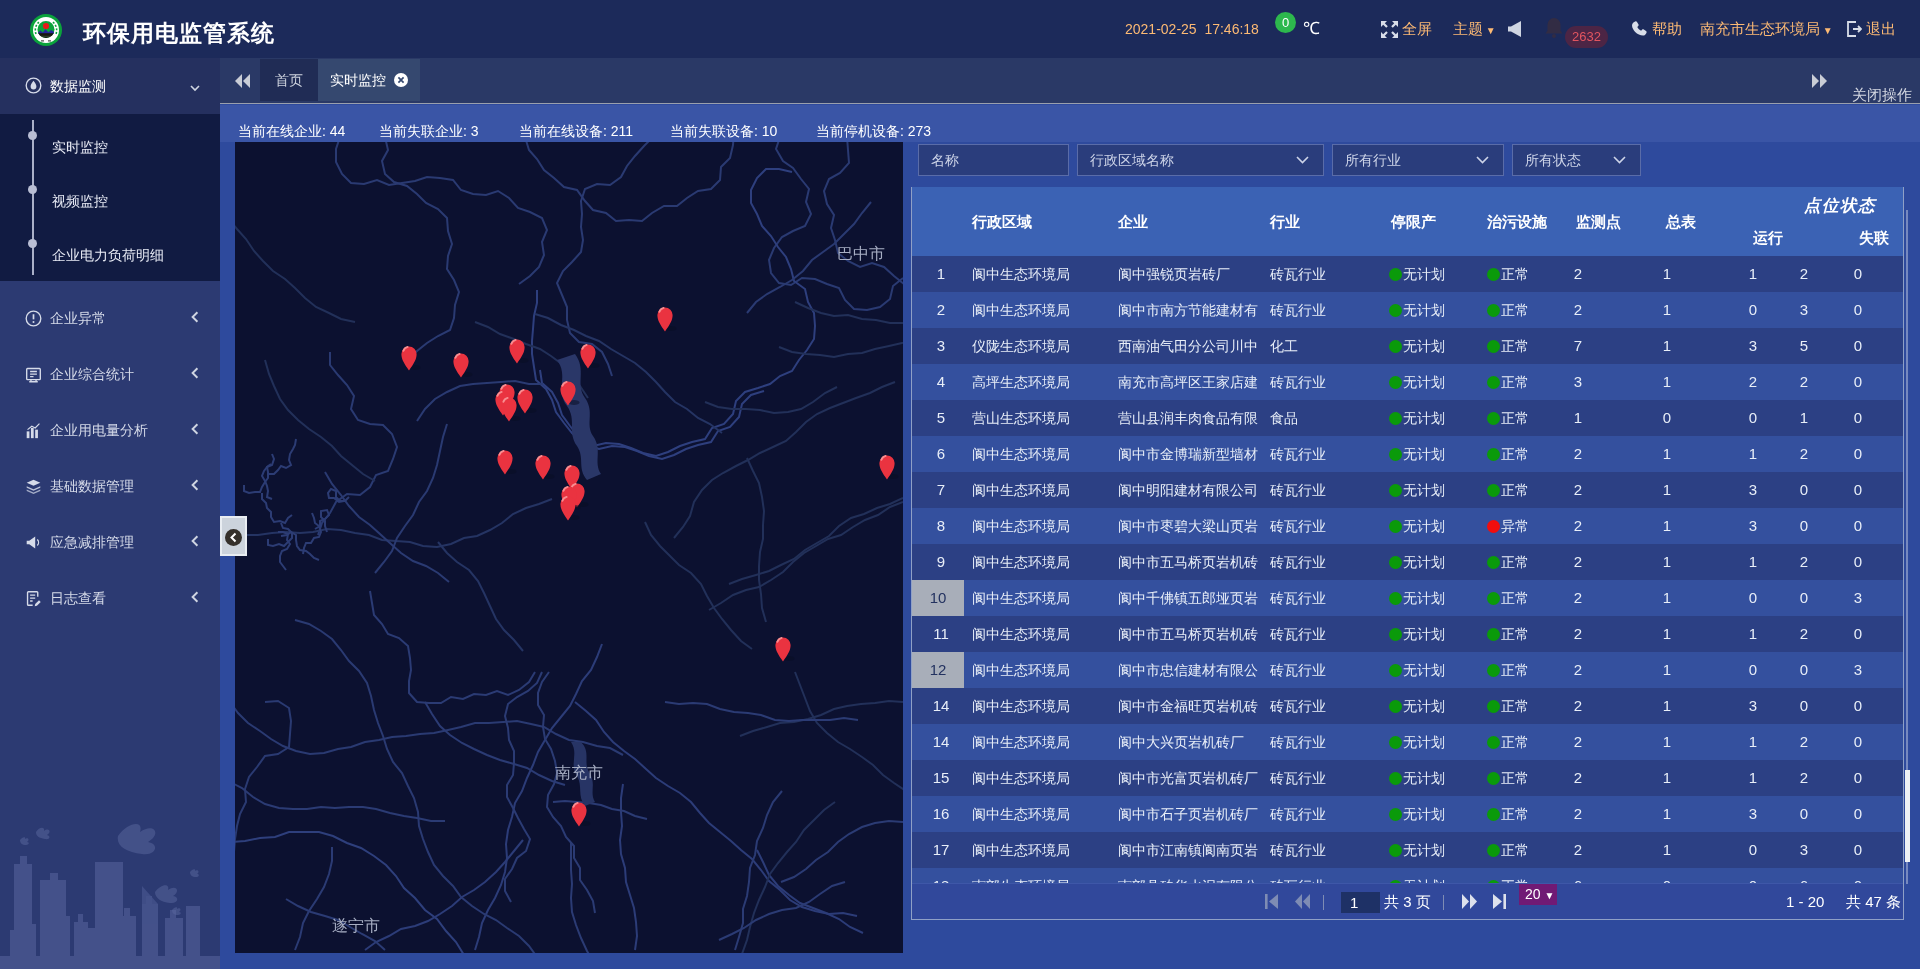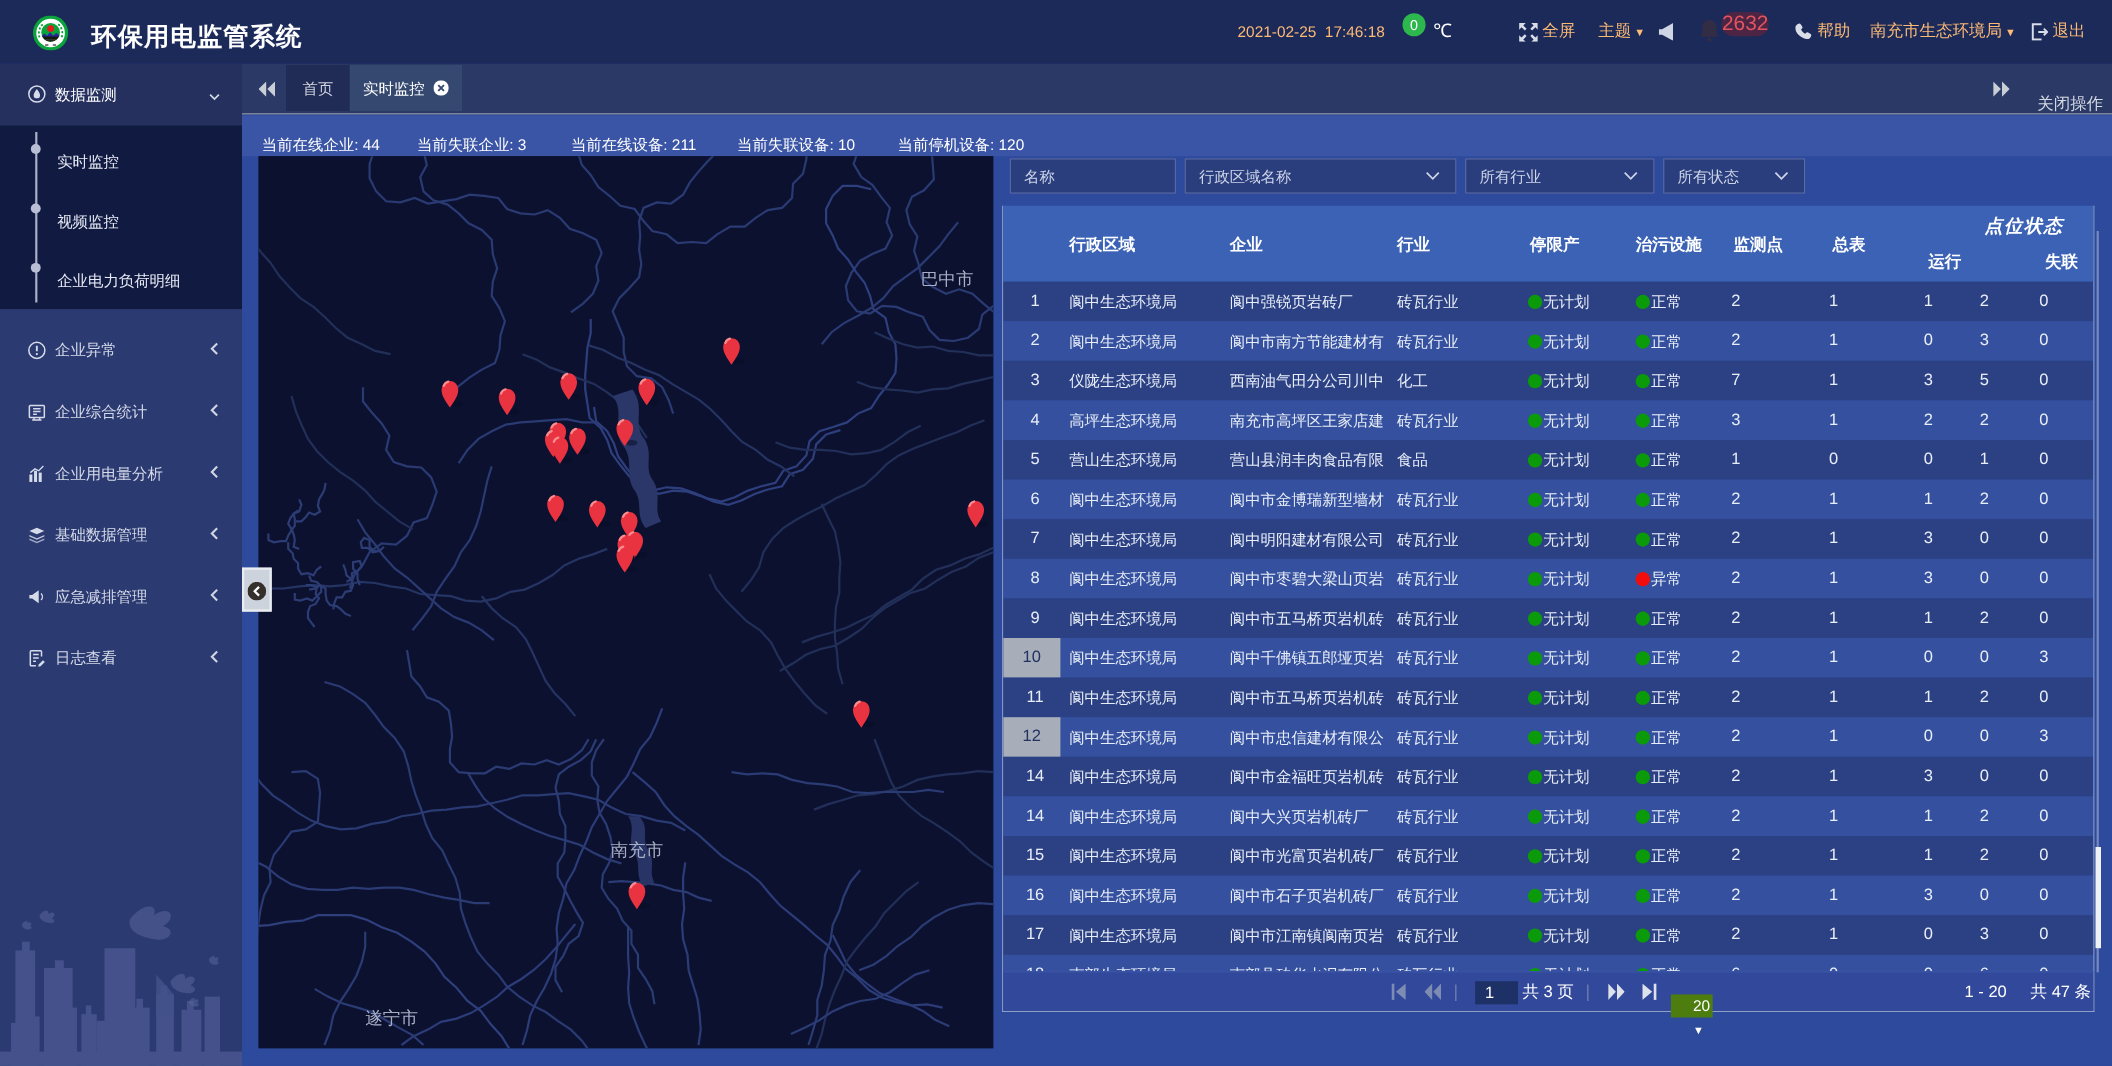--- a/index.html
+++ b/index.html
@@ -99,21 +99,21 @@
   </svg>
   <div class="hright" style="left:1402px;">全屏</div>
   <div class="hright" style="left:1453px;">主题<span style="font-size:10px;">&nbsp;▼</span></div>
   <svg class="abs" style="left:1508px;top:21px" width="13" height="16" viewBox="0 0 13 16" fill="#cfd5e2">
     <path d="M13 0 v16 L3 10.5 H0 v-5 H3 Z"></path>
   </svg>
   <svg class="abs" style="left:1545px;top:18px" width="18" height="20" viewBox="0 0 18 20" fill="#322c44">
     <path d="M9 0 a6.5 6.5 0 0 1 6.5 6.5 v6 l2 3 H.5 l2-3 v-6 A6.5 6.5 0 0 1 9 0 Z"></path>
     <circle cx="9" cy="18" r="2"></circle>
   </svg>
-  <div class="abs" style="left:1565px;top:11px;width:43px;height:22px;background:#4c2545;border-radius:11px;color:#e25560;font-size:19px;text-align:center;line-height:22px;">2632</div>
+  <div class="abs" style="left:1565px;top:26px;width:43px;height:22px;background:#4c2545;border-radius:11px;color:#e25560;font-size:13px;text-align:center;line-height:22px;">2632</div>
   <svg class="abs" style="left:1632px;top:21px" width="15" height="15" viewBox="0 0 15 15" fill="#d8dde8">
     <path d="M3.2.5 C4 .2 4.6.4 5 1 l1.4 2.2 c.4.6.3 1.3-.2 1.8 l-.9.9 c.8 1.6 2.2 3 3.8 3.8 l.9-.9 c.5-.5 1.2-.6 1.8-.2 L14 10 c.6.4.8 1 .5 1.8 -.4 1.1-1.2 2.3-2.4 2.6 C9.4 15 5.6 13.3 3.2 10.9 .8 8.5-.9 4.7.6 2.4 1.2 1.5 2.1.8 3.2.5 Z"></path>
   </svg>
   <div class="hright" style="left:1652px;">帮助</div>
   <div class="hright" style="left:1700px;">南充市生态环境局<span style="font-size:10px;">&nbsp;▼</span></div>
   <svg class="abs" style="left:1846px;top:21px" width="16" height="16" viewBox="0 0 16 16" fill="none" stroke="#d8dde8" stroke-width="1.8">
     <path d="M10 1 H2 v14 h8"></path>
     <path d="M7 8 h8 m-3-3 l3 3 -3 3"></path>
   </svg>
   <div class="hright" style="left:1866px;">退出</div>
@@ -259,21 +259,21 @@
   </svg>
   <div class="abs" style="left:1632px;top:0;height:46px;line-height:44px;color:#d4d8e2;font-size:15px;margin-top:15px;">关闭操作</div>
 </div>
 
 <div id="content">
   <div id="stats">
     <span style="left:18px;">当前在线企业: 44</span>
     <span style="left:159px;">当前失联企业: 3</span>
     <span style="left:299px;">当前在线设备: 211</span>
     <span style="left:450px;">当前失联设备: 10</span>
-    <span style="left:596px;">当前停机设备: 120</span>
+    <span style="left:596px;">当前停机设备: 273</span>
   </div>
 
   <div id="map">
   <svg width="668" height="811" viewBox="0 0 668 811">
     <rect width="668" height="811" fill="#0c1130"></rect>
 <path d="M105 -5 L101 7 L101 20 L107 32 L116 41 L129 42 L142 38 L154 43 L167 41 L180 39 L192 35 L205 36 L218 38 L226 48 L238 52 L251 53 L263 49 L274 56 L283 66 L295 70 L307 76 L312 88 L307 100 L309 113 L304 125 L295 134 L284 142" fill="none" stroke="#2a3a72" stroke-width="2"></path>
         <path d="M150 -5 L153 8 L147 19 L150 32 L159 40 L172 44 L182 52 L191 61 L203 67 L212 76 L213 89 L217 102 L213 114 L212 127 L219 138 L224 150 L220 163 L219 176 L215 188 L203 194 L192 201 L182 209 L173 218" fill="none" stroke="#2a3a72" stroke-width="2"></path>
         <path d="M290 -5 L294 8 L302 17 L309 28 L319 36 L329 45 L342 48 L350 59 L358 68 L371 71 L381 79 L394 78 L407 79 L417 71 L429 64 L442 64 L452 56 L463 49 L476 47 L485 38 L486 25 L495 16 L498 3 L499 -10 L495 -22 L498 -35 L503 -47 L502 -60 L492 -68 L480 -72 L472 -82" fill="none" stroke="#2a3a72" stroke-width="2"></path>
         <path d="M418 -5 L409 4 L400 14 L392 24 L386 35 L375 43 L362 42 L350 47 L346 59 L347 72 L346 85 L348 98 L346 110 L337 120 L328 129 L322 141 L327 153 L332 165 L332 178 L335 191 L344 200 L357 202 L367 210 L373 222 L377 234" fill="none" stroke="#2a3a72" stroke-width="2"></path>
         <path d="M95 210 L95 223 L103 233 L112 243 L119 254 L116 267 L123 278 L135 282 L148 283 L157 292 L162 305 L158 317 L153 329 L141 333 L135 345 L125 353 L112 352 L101 360 L95 371 L87 381 L83 393" fill="none" stroke="#2a3a72" stroke-width="2"></path>
@@ -659,21 +659,21 @@
         <span style="position:absolute;left:472px;top:0;line-height:36px;">共 3 页</span>
         <span class="sep" style="position:absolute;left:531px;top:11px;"></span>
         <svg class="pgico" style="left:550px;" width="15" height="15" viewBox="0 0 15 15" fill="#dde1ec">
             <path d="M0 0 v15 L7 7.5 Z"></path>
             <path d="M8 0 v15 L15 7.5 Z"></path>
           </svg>
         <svg class="pgico" style="left:581px;" width="13" height="15" viewBox="0 0 13 15" fill="#dde1ec">
             <path d="M0 0 v15 L9 7.5 Z"></path>
             <rect x="10.4" y="0" width="2.6" height="15"></rect>
           </svg>
-        <div style="position:absolute;left:607px;top:20px;width:38px;height:21px;background:#4d7c0f;color:#fff;line-height:21px;font-size:14px;padding-left:20px;">20 <span style="font-size:10px;">▼</span></div>
+        <div style="position:absolute;left:607px;top:0;width:38px;height:21px;background:#701a75;color:#fff;line-height:21px;font-size:14px;padding-left:6px;">20 <span style="font-size:10px;">▼</span></div>
         <span style="position:absolute;left:874px;top:0;line-height:36px;">1 - 20</span>
         <span style="position:absolute;left:934px;top:0;line-height:36px;">共 47 条</span>
       </div>
     </div>
   </div>
 </div>
 <div id="sbtrack"></div>
 <div id="sbthumb"></div>
 
 </body></html>

